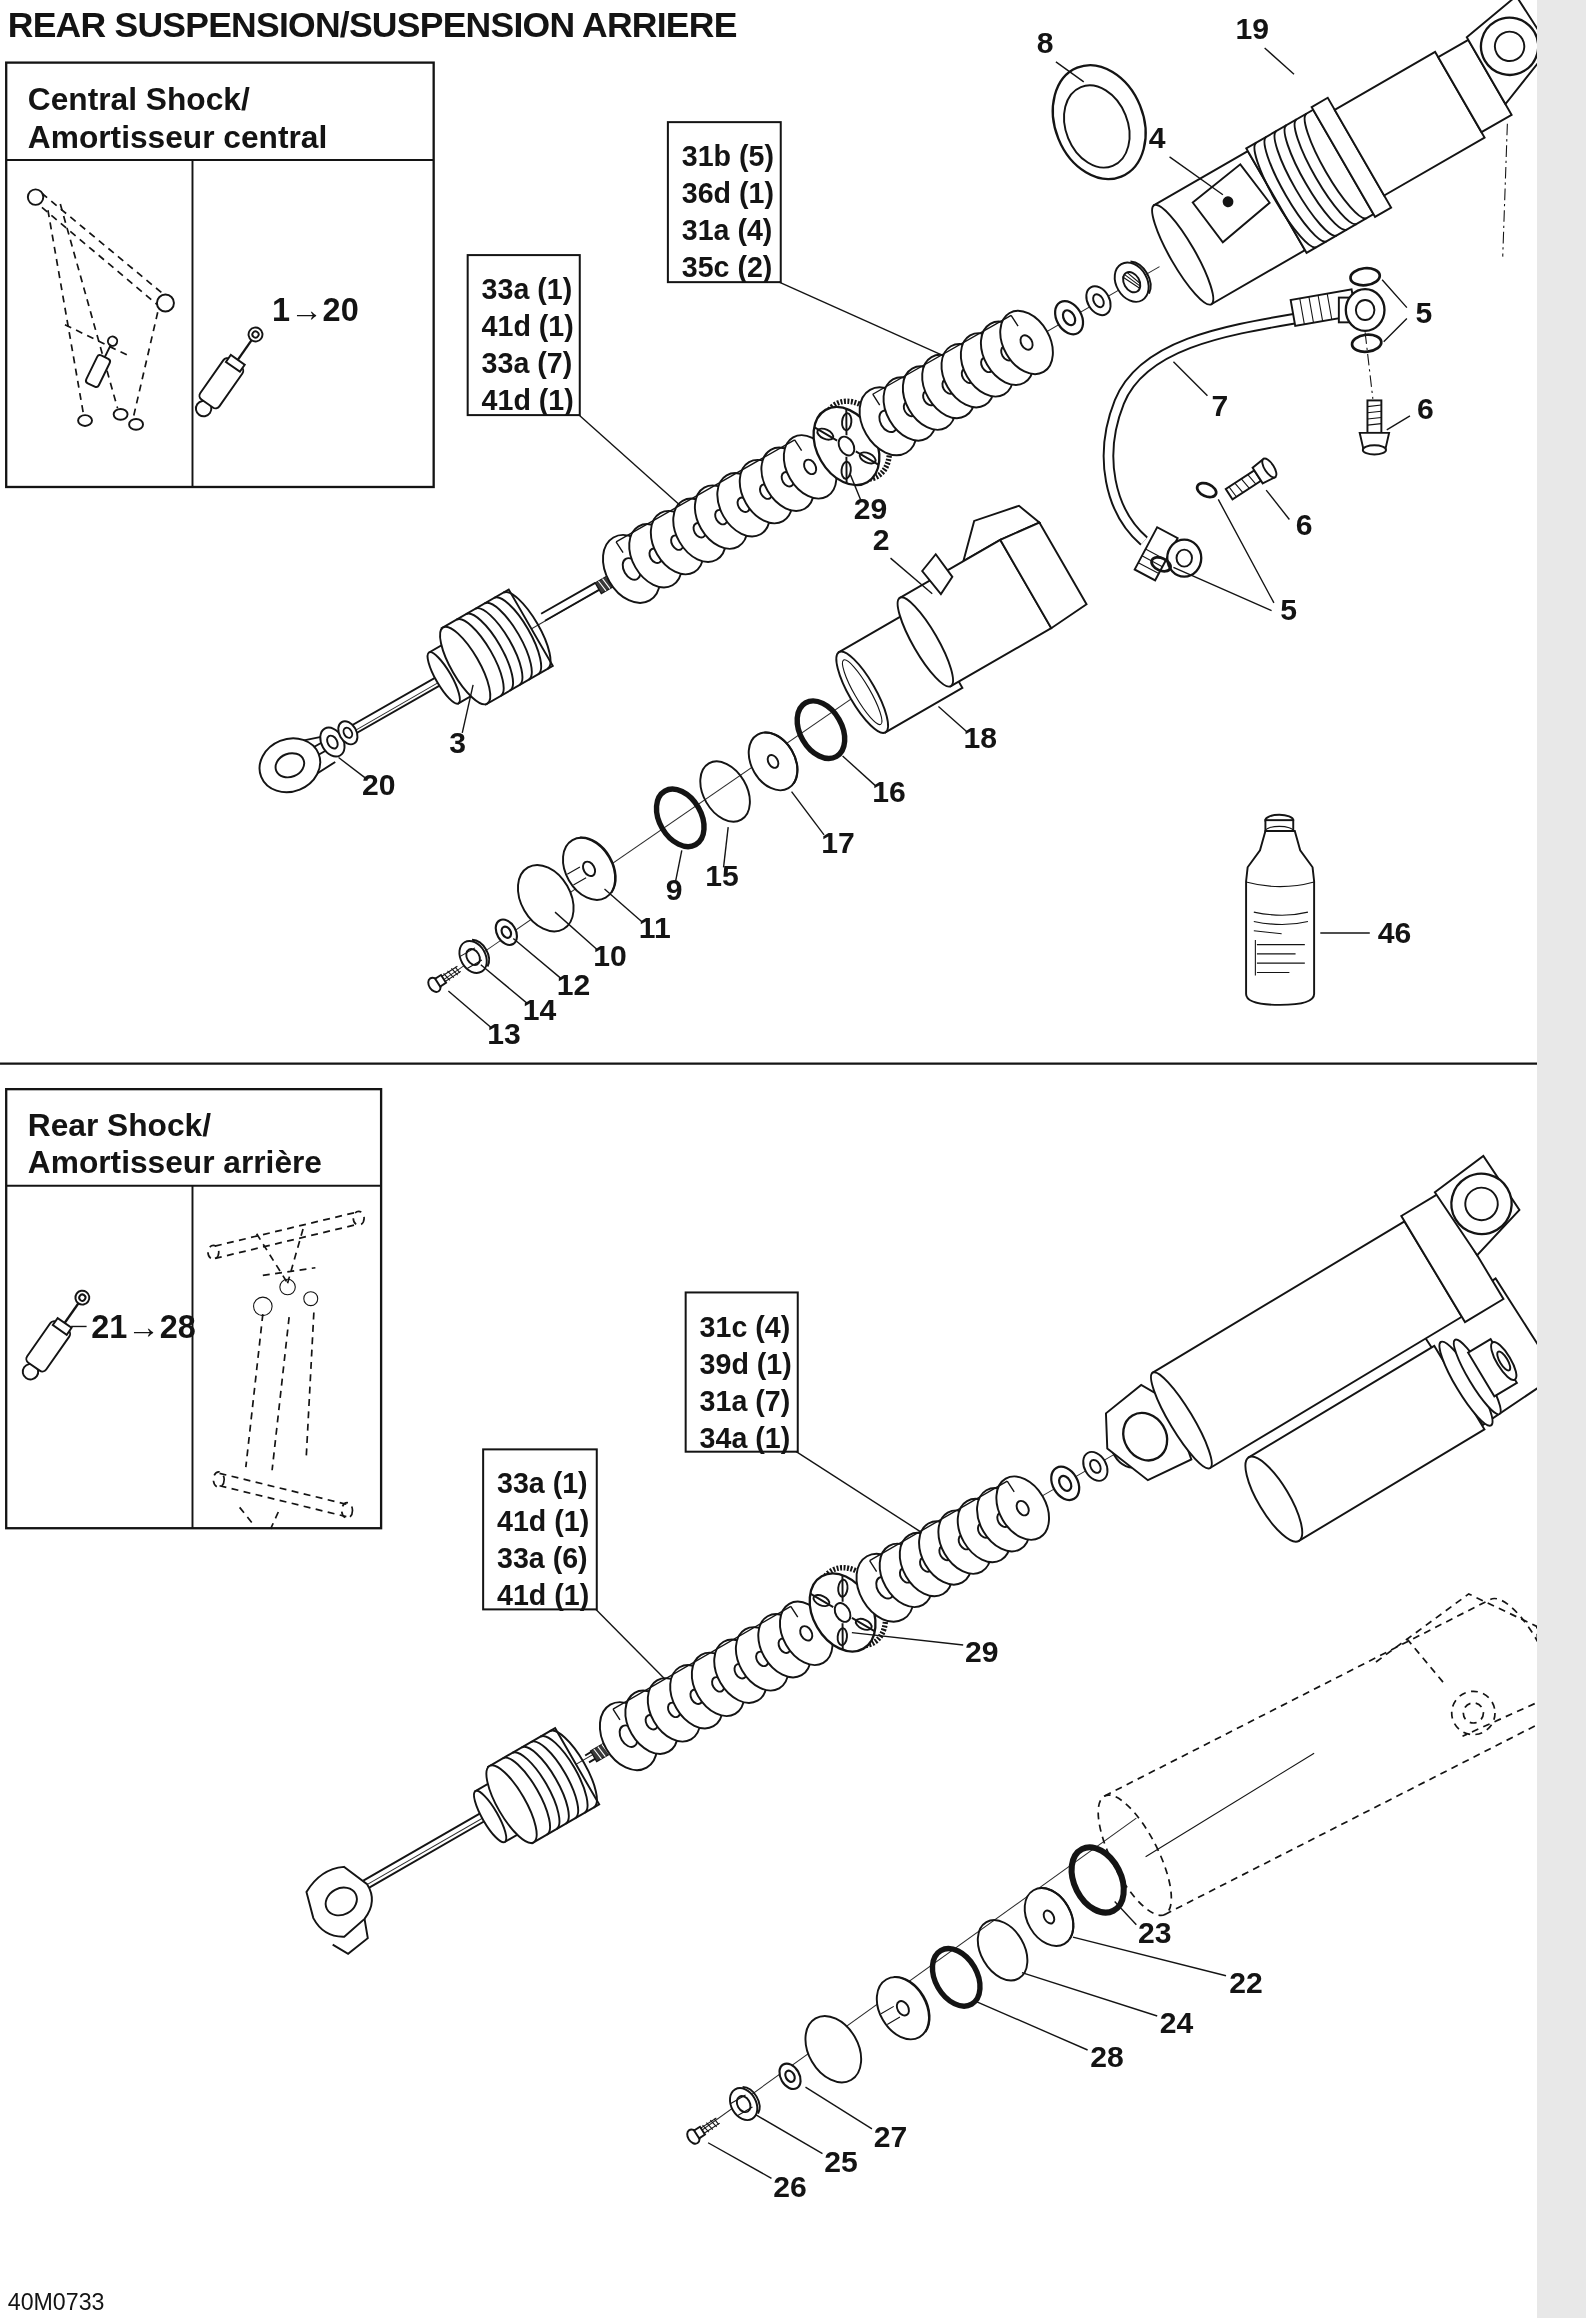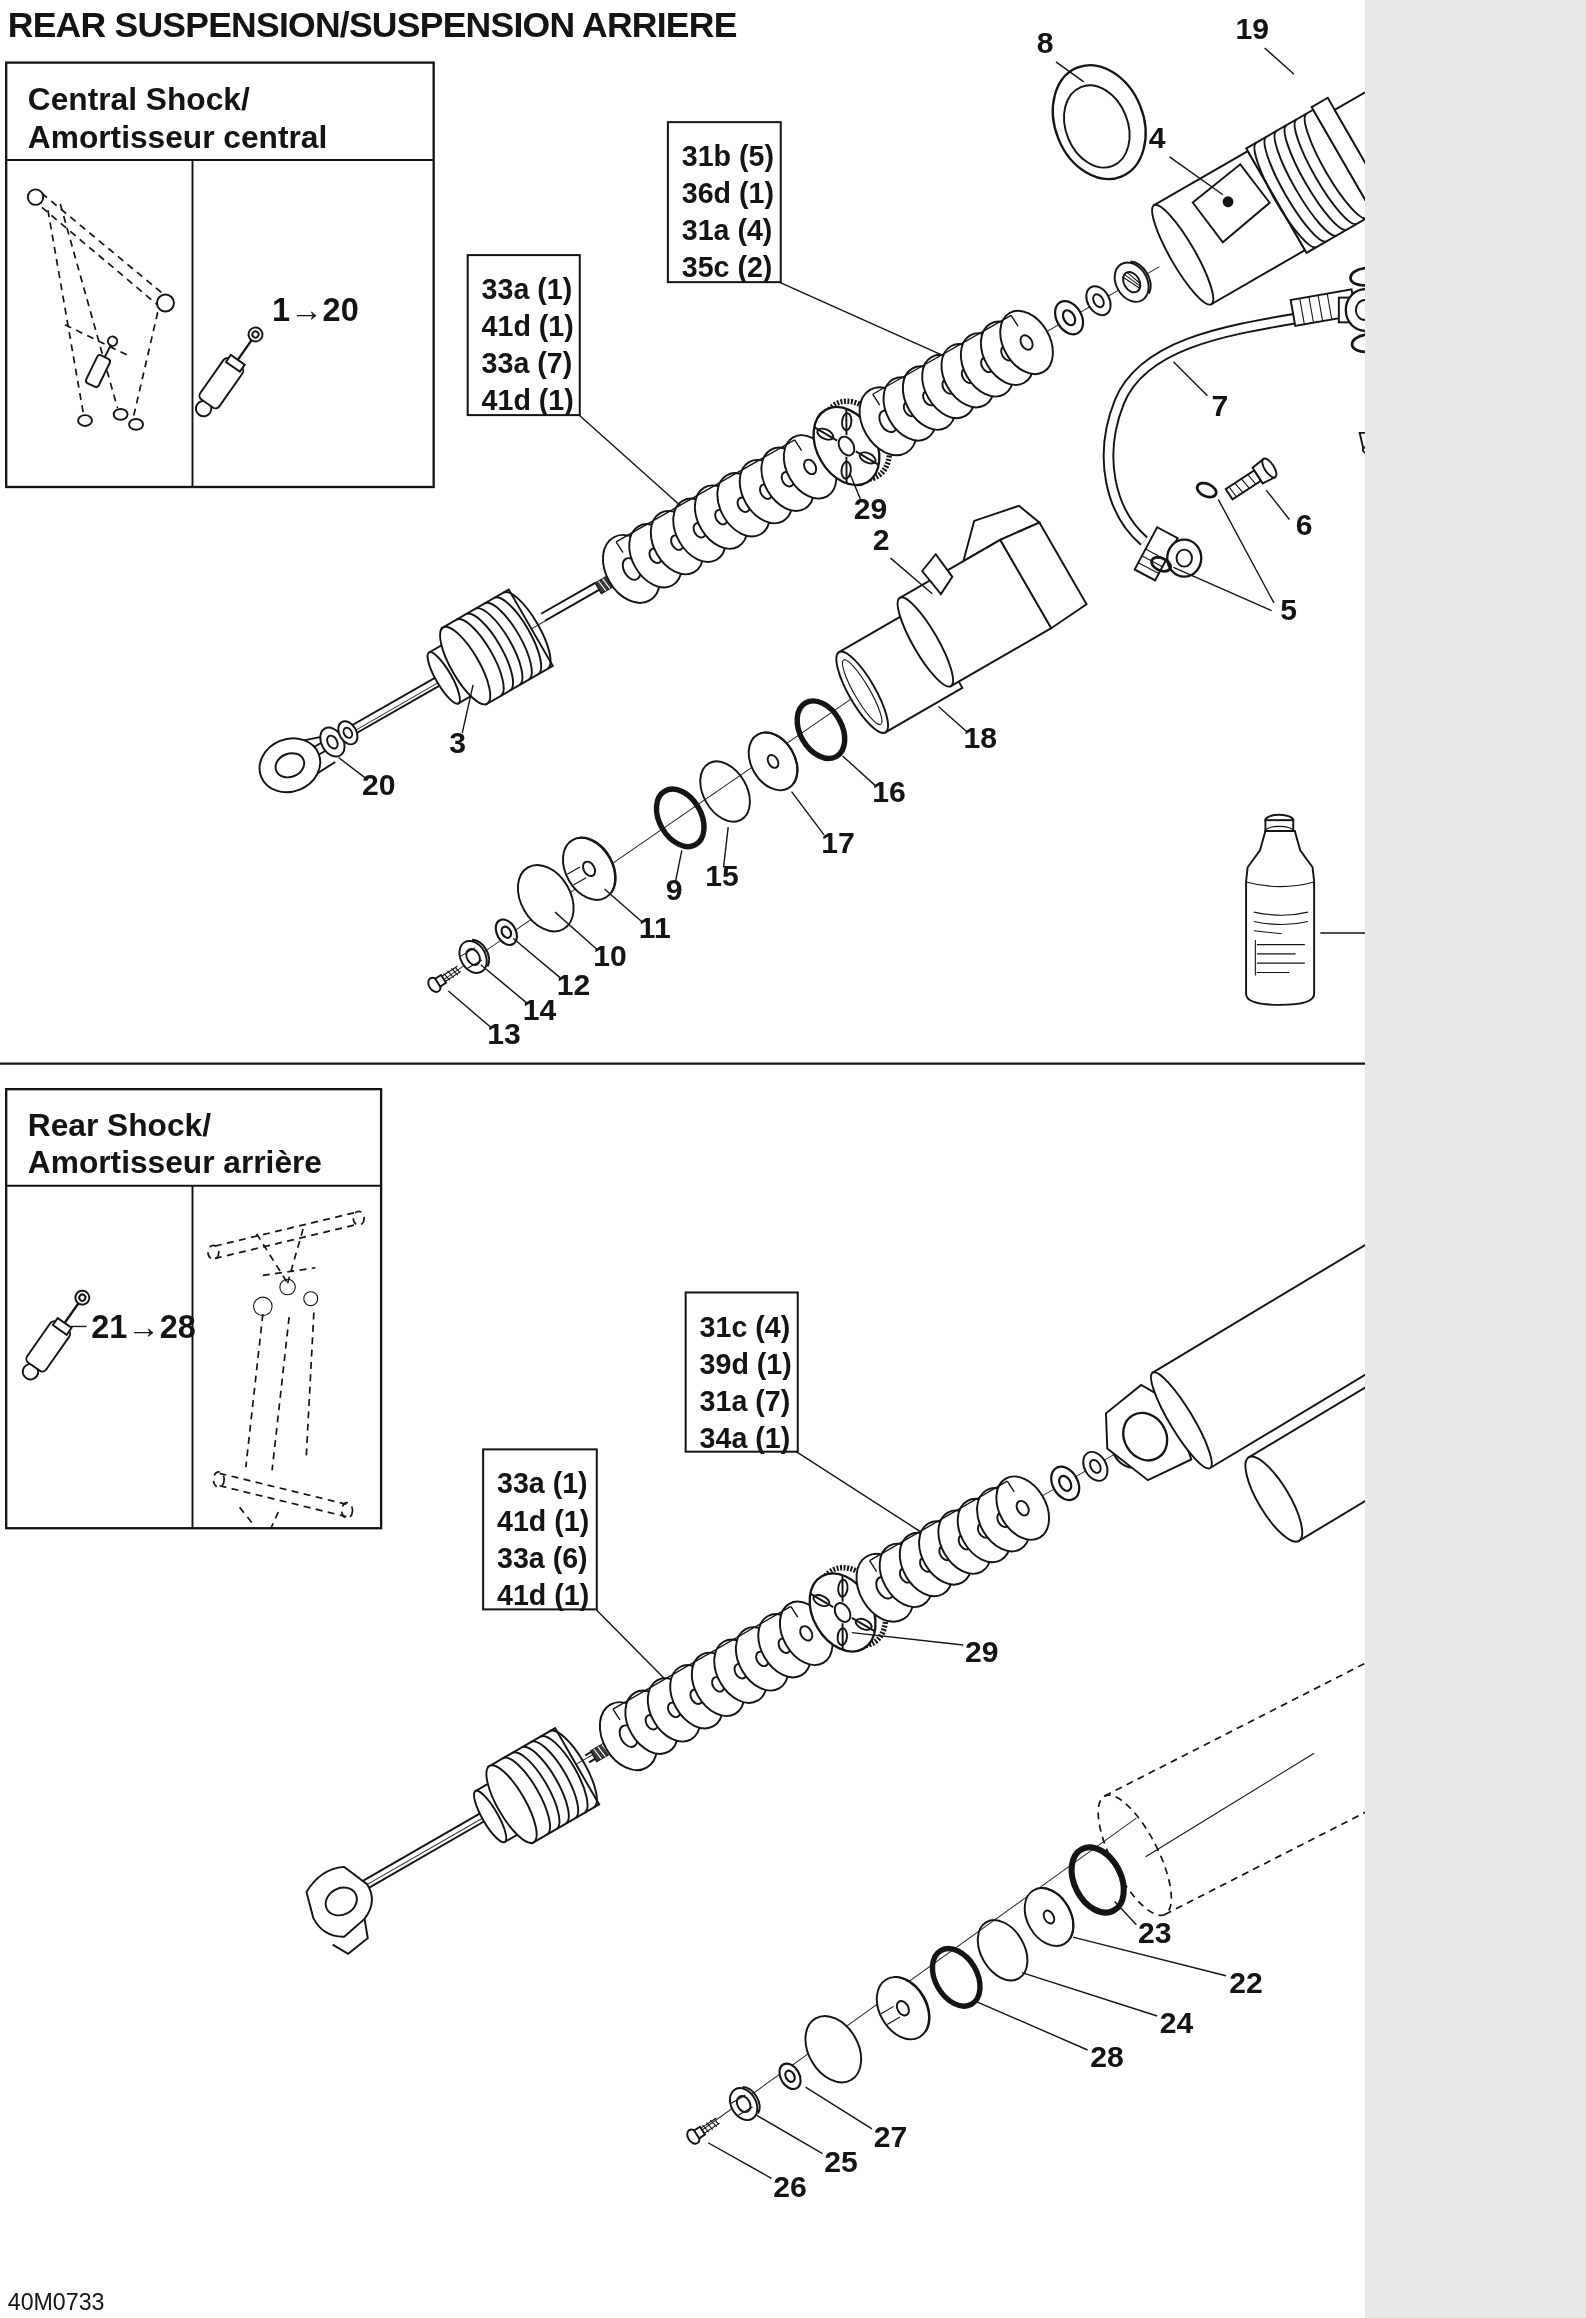--- a/index.html
+++ b/index.html
@@ -1,16 +1,16 @@
 <!DOCTYPE html>
 <html style="font-size:12.4px"><head>
 <meta charset="utf-8">
 <style>
   html,body{margin:0;padding:0;background:#e8e8e8;}
-  .canvas{position:relative;width:1365px;height:2319px;background:#ffffff;overflow:hidden;}
+  .canvas{position:relative;width:1537px;height:2319px;background:#ffffff;overflow:hidden;}
   svg{position:absolute;left:0;top:0;}
   svg text{font-family:"Liberation Sans","DejaVu Sans",sans-serif;font-weight:bold;fill:#141414;}
   .t-title{font-size:46px;letter-spacing:-1px;}
   .t-inset{font-size:41px;}
   .t-call{font-size:37px;}
   .t-part{font-size:39px;}
   .t-range{font-size:42px;}
   .t-code{font-size:30px;font-weight:normal;}
   .fw{fill:#fff;stroke:#141414;stroke-width:2.5;}
   .fw3{fill:#fff;stroke:#141414;stroke-width:3;}

